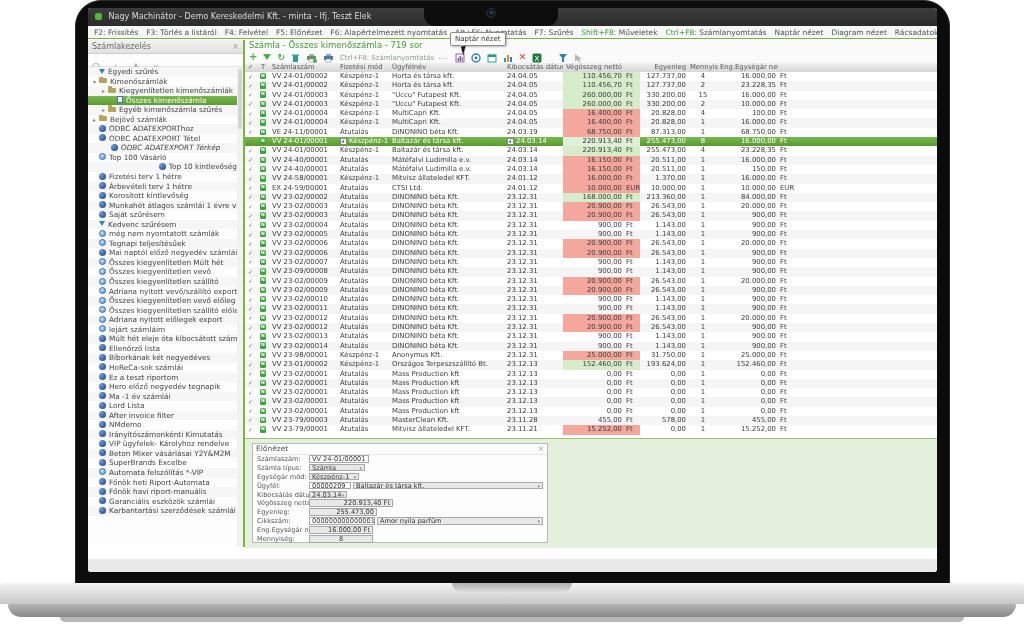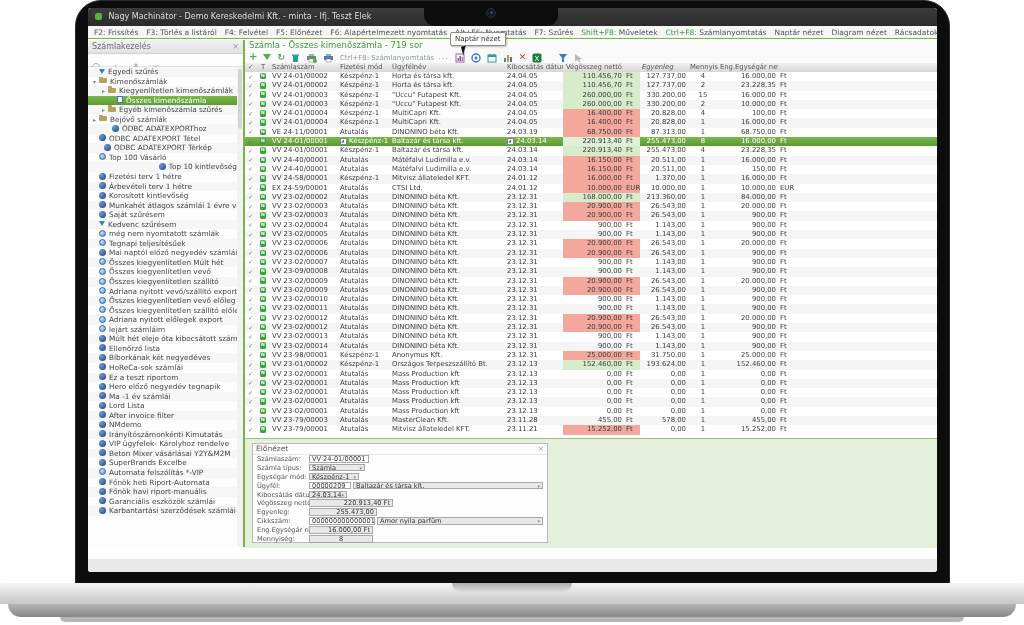--- a/index.html
+++ b/index.html
@@ -149,23 +149,23 @@
         <span>♣</span>
         <span>×</span>
       </div>
       <div class="sb-tree" id="sbtree">
           <div class="sb-item" style="padding-left: 5px;"><span class="arr"></span><span class="ico ic-funnel"></span><span>Egyedi szűrés</span></div>
           <div class="sb-item" style="padding-left: 5px;"><span class="arr">▾</span><span class="ico ic-folder"></span><span>Kimenőszámlák</span></div>
           <div class="sb-item" style="padding-left: 14px;"><span class="arr">▸</span><span class="ico ic-folder"></span><span>Kiegyenlítetlen kimenőszámlák</span></div>
           <div class="sb-item sel" style="padding-left: 23px;"><span class="arr"></span><span class="ico ic-report"></span><span>Összes kimenőszámla</span></div>
           <div class="sb-item" style="padding-left: 14px;"><span class="arr">▸</span><span class="ico ic-folder"></span><span>Egyéb kimenőszámla szűrés</span></div>
           <div class="sb-item" style="padding-left: 5px;"><span class="arr">▸</span><span class="ico ic-folder"></span><span>Bejövő számlák</span></div>
-          <div class="sb-item" style="padding-left: 18px;"><span class="arr"></span><span class="ico ic-disc"></span><span>ODBC ADATEXPORThoz</span></div>
+          <div class="sb-item" style="padding-left: 5px;"><span class="arr"></span><span class="ico ic-disc"></span><span>ODBC ADATEXPORThoz</span></div>
           <div class="sb-item" style="padding-left: 5px;"><span class="arr"></span><span class="ico ic-disc"></span><span>ODBC ADATEXPORT Tétel</span></div>
-          <div class="sb-item" style="padding-left: 10px;"><span class="arr"></span><span class="ico ic-disc"></span><span>ODBC ADATEXPORT Térkép</span></div>
+          <div class="sb-item" style="padding-left: 17px; font-style: italic;"><span class="arr"></span><span class="ico ic-disc"></span><span>ODBC ADATEXPORT Térkép</span></div>
           <div class="sb-item" style="padding-left: 5px;"><span class="arr"></span><span class="ico ic-globe"></span><span>Top 100 Vásárló</span></div>
           <div class="sb-item" style="padding-left: 5px; text-align: right;"><span class="arr"></span><span class="ico ic-disc"></span><span>Top 10 kintlevőség</span></div>
           <div class="sb-item" style="padding-left: 5px;"><span class="arr"></span><span class="ico ic-disc"></span><span>Fizetési terv 1 hétre</span></div>
           <div class="sb-item" style="padding-left: 5px;"><span class="arr"></span><span class="ico ic-disc"></span><span>Árbevételi terv 1 hétre</span></div>
           <div class="sb-item" style="padding-left: 5px;"><span class="arr"></span><span class="ico ic-disc"></span><span>Korosított kintlevőség</span></div>
           <div class="sb-item" style="padding-left: 5px;"><span class="arr"></span><span class="ico ic-disc"></span><span>Munkahét átlagos számlái 1 évre vissza</span></div>
           <div class="sb-item" style="padding-left: 5px;"><span class="arr"></span><span class="ico ic-disc"></span><span>Saját szűrésem</span></div>
           <div class="sb-item" style="padding-left: 5px;"><span class="arr"></span><span class="ico ic-funnel"></span><span>Kedvenc szűrésem</span></div>
           <div class="sb-item" style="padding-left: 5px;"><span class="arr"></span><span class="ico ic-globe"></span><span>még nem nyomtatott számlák</span></div>
           <div class="sb-item" style="padding-left: 5px;"><span class="arr"></span><span class="ico ic-globe"></span><span>Tegnapi teljesítésűek</span></div>
@@ -249,21 +249,21 @@
       <div class="grid">
         <div class="grow ghead" id="gridheader">
             <div style="text-align: center;">✓</div>
             <div style="text-align: center;">T</div>
             <div>Számlaszám</div>
             <div>Fizetési mód</div>
             <div>Ügyfélnév</div>
             <div>Kibocsátás dátuma</div>
             <div style="text-align: right;">Végösszeg nettó</div>
             <div></div>
-            <div style="text-align: left; font-style: italic;">Egyenleg</div>
+            <div style="text-align: right;">Egyenleg</div>
             <div style="text-align: center;">Mennyiség</div>
             <div style="text-align: right;">Eng.Egységár nettó</div>
             <div></div>
             <div></div>
           </div>
         <div class="grows" id="gridrows">
             <div class="grow row odd">
               <div>
                 <div class="cbx">✓</div>
               </div>

